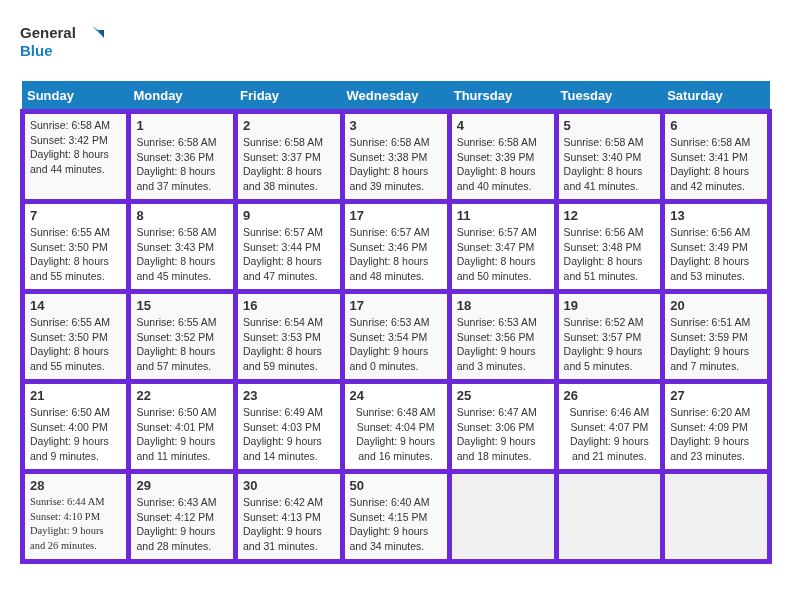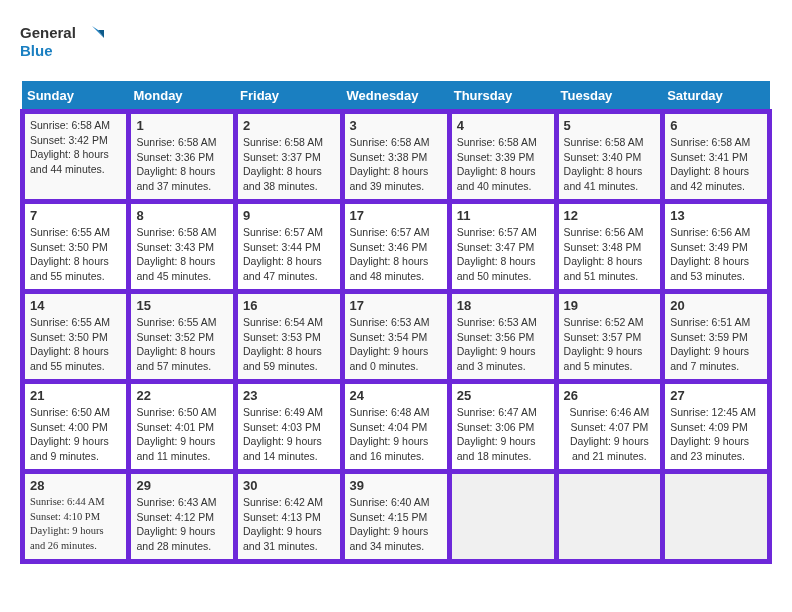--- a/index.html
+++ b/index.html
@@ -274,42 +274,42 @@
         </td>
         <td>
           <div class="day-number">23</div>
           <div class="day-info" style="white-space: pre-line;">Sunrise: 6:49 AM
 Sunset: 4:03 PM
 Daylight: 9 hours
 and 14 minutes.</div>
         </td>
         <td>
           <div class="day-number">24</div>
-          <div class="day-info" style="white-space: pre-line;">Sunrise: 6:48 AM
+          <div class="day-info" style="white-space: pre-line; text-align: center;">Sunrise: 6:48 AM
 Sunset: 4:04 PM
 Daylight: 9 hours
 and 16 minutes.</div>
         </td>
         <td>
           <div class="day-number">25</div>
           <div class="day-info" style="white-space: pre-line;">Sunrise: 6:47 AM
 Sunset: 3:06 PM
 Daylight: 9 hours
 and 18 minutes.</div>
         </td>
         <td>
           <div class="day-number">26</div>
           <div class="day-info" style="white-space: pre-line; text-align: center;">Sunrise: 6:46 AM
 Sunset: 4:07 PM
 Daylight: 9 hours
 and 21 minutes.</div>
         </td>
         <td>
           <div class="day-number">27</div>
-          <div class="day-info" style="white-space: pre-line;">Sunrise: 12:45 AM
+          <div class="day-info" style="white-space: pre-line;">Sunrise: 6:20 AM
 Sunset: 4:09 PM
 Daylight: 9 hours
 and 23 minutes.</div>
         </td>
       </tr>
       <tr>
         <td>
           <div class="day-number">28</div>
           <div class="day-info" style="white-space: pre-line; font-family: Liberation Serif, serif;">Sunrise: 6:44 AM
 Sunset: 4:10 PM
@@ -324,21 +324,21 @@
 and 28 minutes.</div>
         </td>
         <td>
           <div class="day-number">30</div>
           <div class="day-info" style="white-space: pre-line;">Sunrise: 6:42 AM
 Sunset: 4:13 PM
 Daylight: 9 hours
 and 31 minutes.</div>
         </td>
         <td>
-          <div class="day-number">39</div>
+          <div class="day-number">50</div>
           <div class="day-info" style="white-space: pre-line;">Sunrise: 6:40 AM
 Sunset: 4:15 PM
 Daylight: 9 hours
 and 34 minutes.</div>
         </td>
         <td class="empty-cell"></td>
         <td class="empty-cell"></td>
         <td class="empty-cell"></td>
       </tr>
     </tbody>

